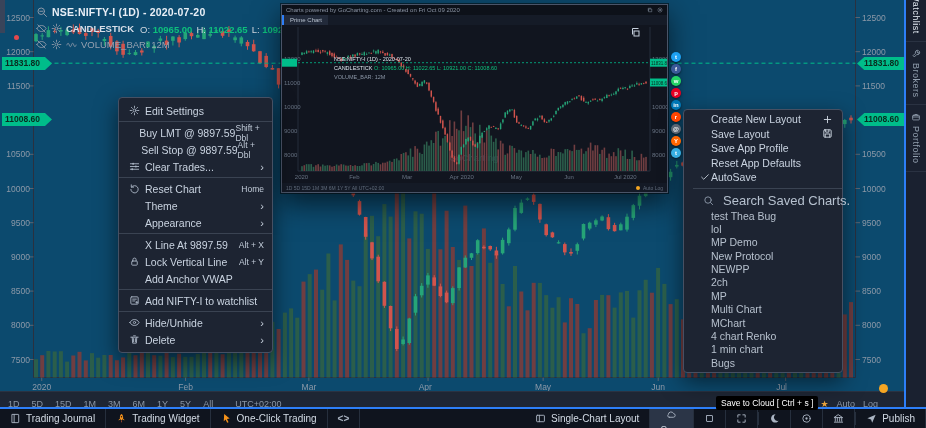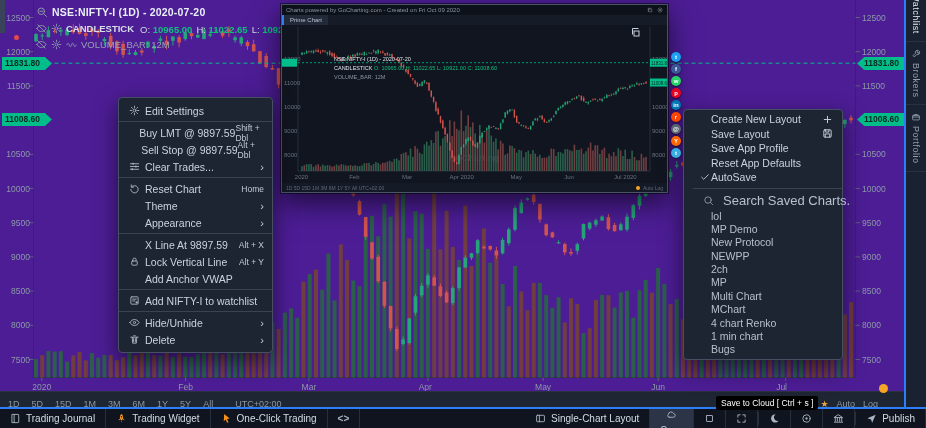--- a/index.html
+++ b/index.html
@@ -1,16 +1,16 @@
 <!DOCTYPE html>
 <html><head>
 <meta charset="utf-8">
 <style>
   html,body{margin:0;padding:0;background:#0b0f17;}
-  .app{position:relative;width:926px;height:428px;background:#4c1d95;overflow:hidden;
+  .app{position:relative;width:926px;height:428px;background:#0c4a6e;overflow:hidden;
        font-family:"Liberation Sans",sans-serif;color:#c9d3e0;}
   .abs{position:absolute;}
   svg{display:block;}
   
   .ytick{position:absolute;width:30px;text-align:right;font-size:8.5px;color:#8d99a8;}
   .ytick.r{text-align:left;}
   .xtick{position:absolute;font-size:8.5px;color:#8d99a8;transform:translateX(-50%);}
   .tag{position:absolute;height:13px;line-height:13px;font-size:8.5px;font-weight:bold;
        color:#0a2a1f;background:#00bd8a;padding:0 3px;z-index:3;}
   .tag.l{left:2px;width:44px;clip-path:polygon(0 0,86% 0,100% 50%,86% 100%,0 100%);}
@@ -1324,20 +1324,21 @@
     <div class="searchrow">
       <span class="icn">
           <svg width="11" height="11" viewBox="0 0 24 24" fill="none" stroke="currentColor" stroke-width="2" stroke-linecap="round" stroke-linejoin="round">
             <circle cx="11" cy="11" r="7"></circle>
             <path d="M16.5 16.5L21 21"></path>
           </svg>
         </span>
       <input type="text" placeholder="Search Saved Charts." style="">
     </div>
     <div id="saved-list">
+        <div class="sci">test Thea Bug</div>
         <div class="sci">lol</div>
         <div class="sci">MP Demo</div>
         <div class="sci">New Protocol</div>
         <div class="sci">NEWPP</div>
         <div class="sci">2ch</div>
         <div class="sci">MP</div>
         <div class="sci">Multi Chart</div>
         <div class="sci">MChart</div>
         <div class="sci">4 chart Renko</div>
         <div class="sci">1 min chart</div>

